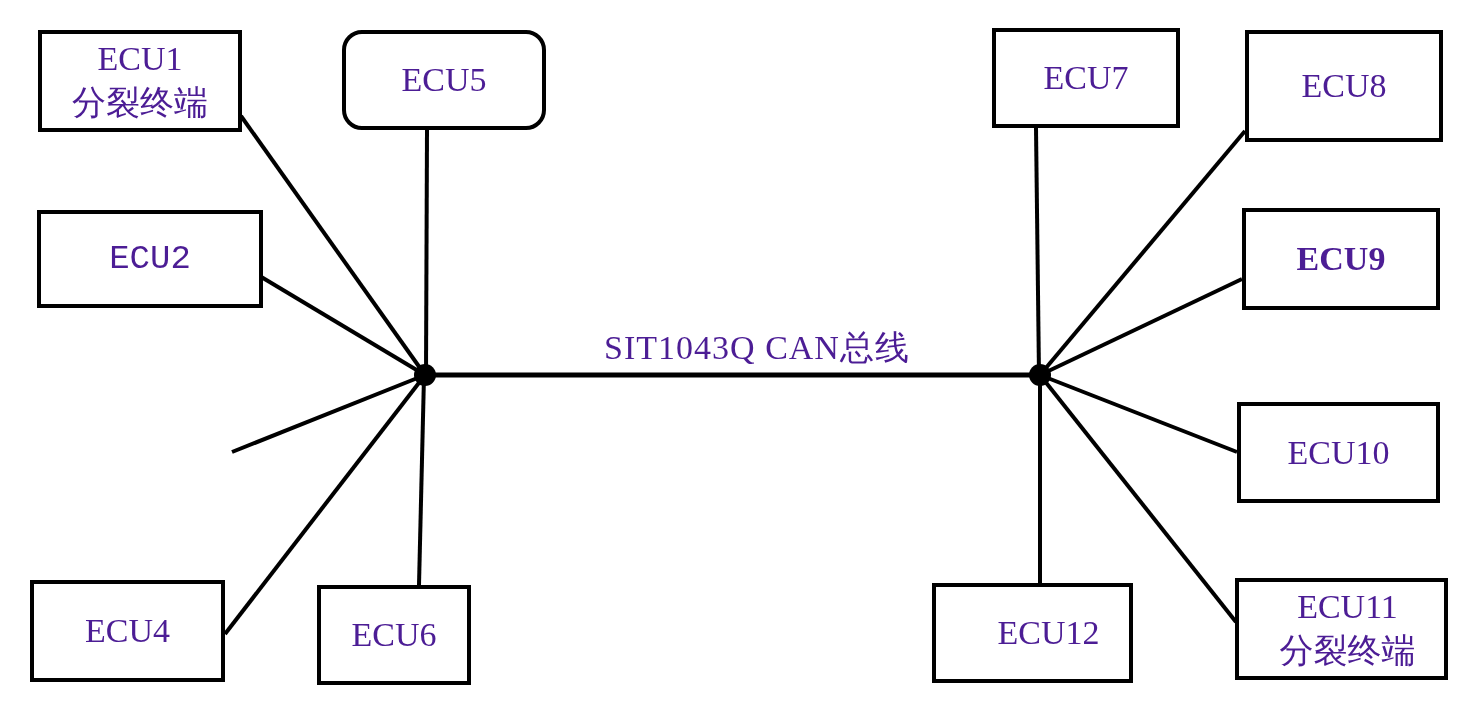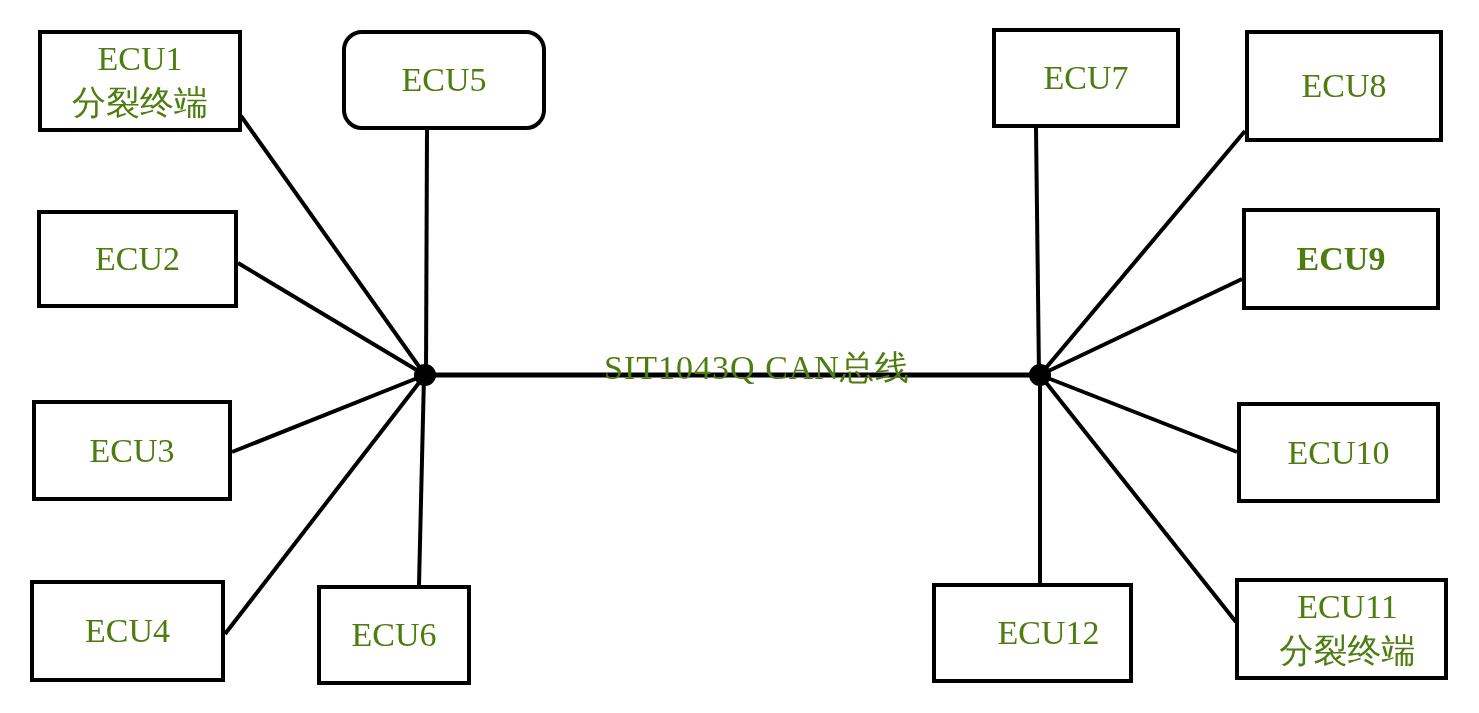--- a/index.html
+++ b/index.html
@@ -6,21 +6,21 @@
     margin: 0;
     padding: 0;
     background: #ffffff;
   }
   .canvas {
     position: relative;
     width: 1479px;
     height: 713px;
     background: #ffffff;
     font-family: "Liberation Serif", "DejaVu Serif", serif;
-    color: #4d7c0f;
+    color: #4c1d95;
     overflow: hidden;
   }
   .connector-layer {
     position: absolute;
     left: 0;
     top: 0;
     width: 1479px;
     height: 713px;
   }
   .ecu-box {
@@ -39,26 +39,25 @@
   }
   .bus-label {
     position: absolute;
     left: 757px;
     top: 326px;
     transform: translateX(-50%);
     font-size: 34px;
     line-height: 44px;
     white-space: nowrap;
     letter-spacing: 1px;
-    margin-top: 20px;
   }
 
   
   #box-ecu1  { left: 38px;   top: 30px;  width: 204px; height: 102px; }
-  #box-ecu2  { left: 37px;   top: 210px; width: 201px; height: 98px;  }
+  #box-ecu2  { left: 37px;   top: 210px; width: 226px; height: 98px; font-family: Liberation Mono, monospace;  }
   #box-ecu3  { left: 32px;   top: 400px; width: 200px; height: 101px; }
   #box-ecu4  { left: 30px;   top: 580px; width: 195px; height: 102px; justify-content: center; }
   #box-ecu5  { left: 342px;  top: 30px;  width: 204px; height: 100px; border-radius: 20px; }
   #box-ecu6  { left: 317px;  top: 585px; width: 154px; height: 100px; }
   #box-ecu7  { left: 945px;  top: 28px;  width: 188px; height: 100px; margin-left: 47px; }
   #box-ecu8  { left: 1245px; top: 30px;  width: 198px; height: 112px; text-align: right; }
   #box-ecu9  { left: 1242px; top: 208px; width: 198px; height: 102px; font-weight: bold; }
   #box-ecu10 { left: 1237px; top: 402px; width: 203px; height: 101px; }
   #box-ecu11 { left: 1235px; top: 578px; width: 213px; height: 102px; padding-left: 12px; }
   #box-ecu12 { left: 932px;  top: 583px; width: 201px; height: 100px; padding-left: 32px; }
@@ -92,23 +91,20 @@
 
   <div class="ecu-box" id="box-ecu1">
     <span>ECU1</span>
     <span>分裂终端</span>
   </div>
 
   <div class="ecu-box" id="box-ecu2">
     <span>ECU2</span>
   </div>
 
-  <div class="ecu-box" id="box-ecu3">
-    <span>ECU3</span>
-  </div>
 
   <div class="ecu-box" id="box-ecu4">
     <span>ECU4</span>
   </div>
 
   <div class="ecu-box" id="box-ecu5">
     <span>ECU5</span>
   </div>
 
   <div class="ecu-box" id="box-ecu6">

